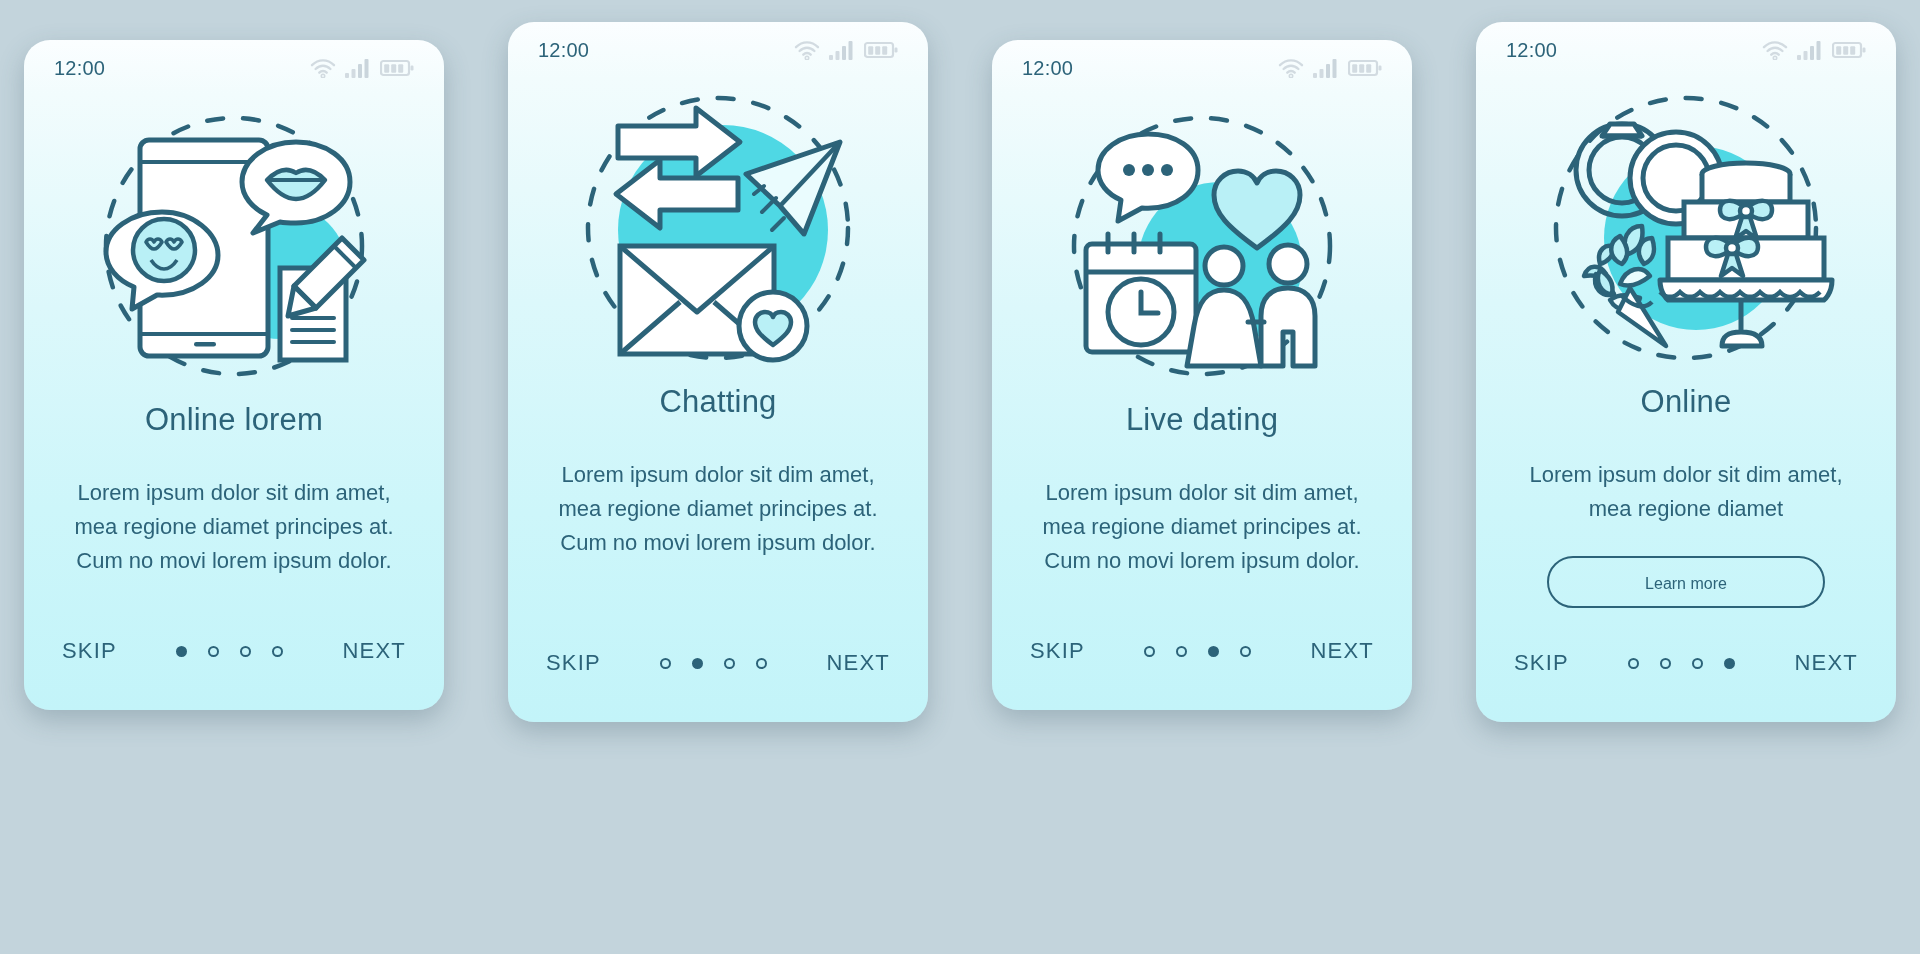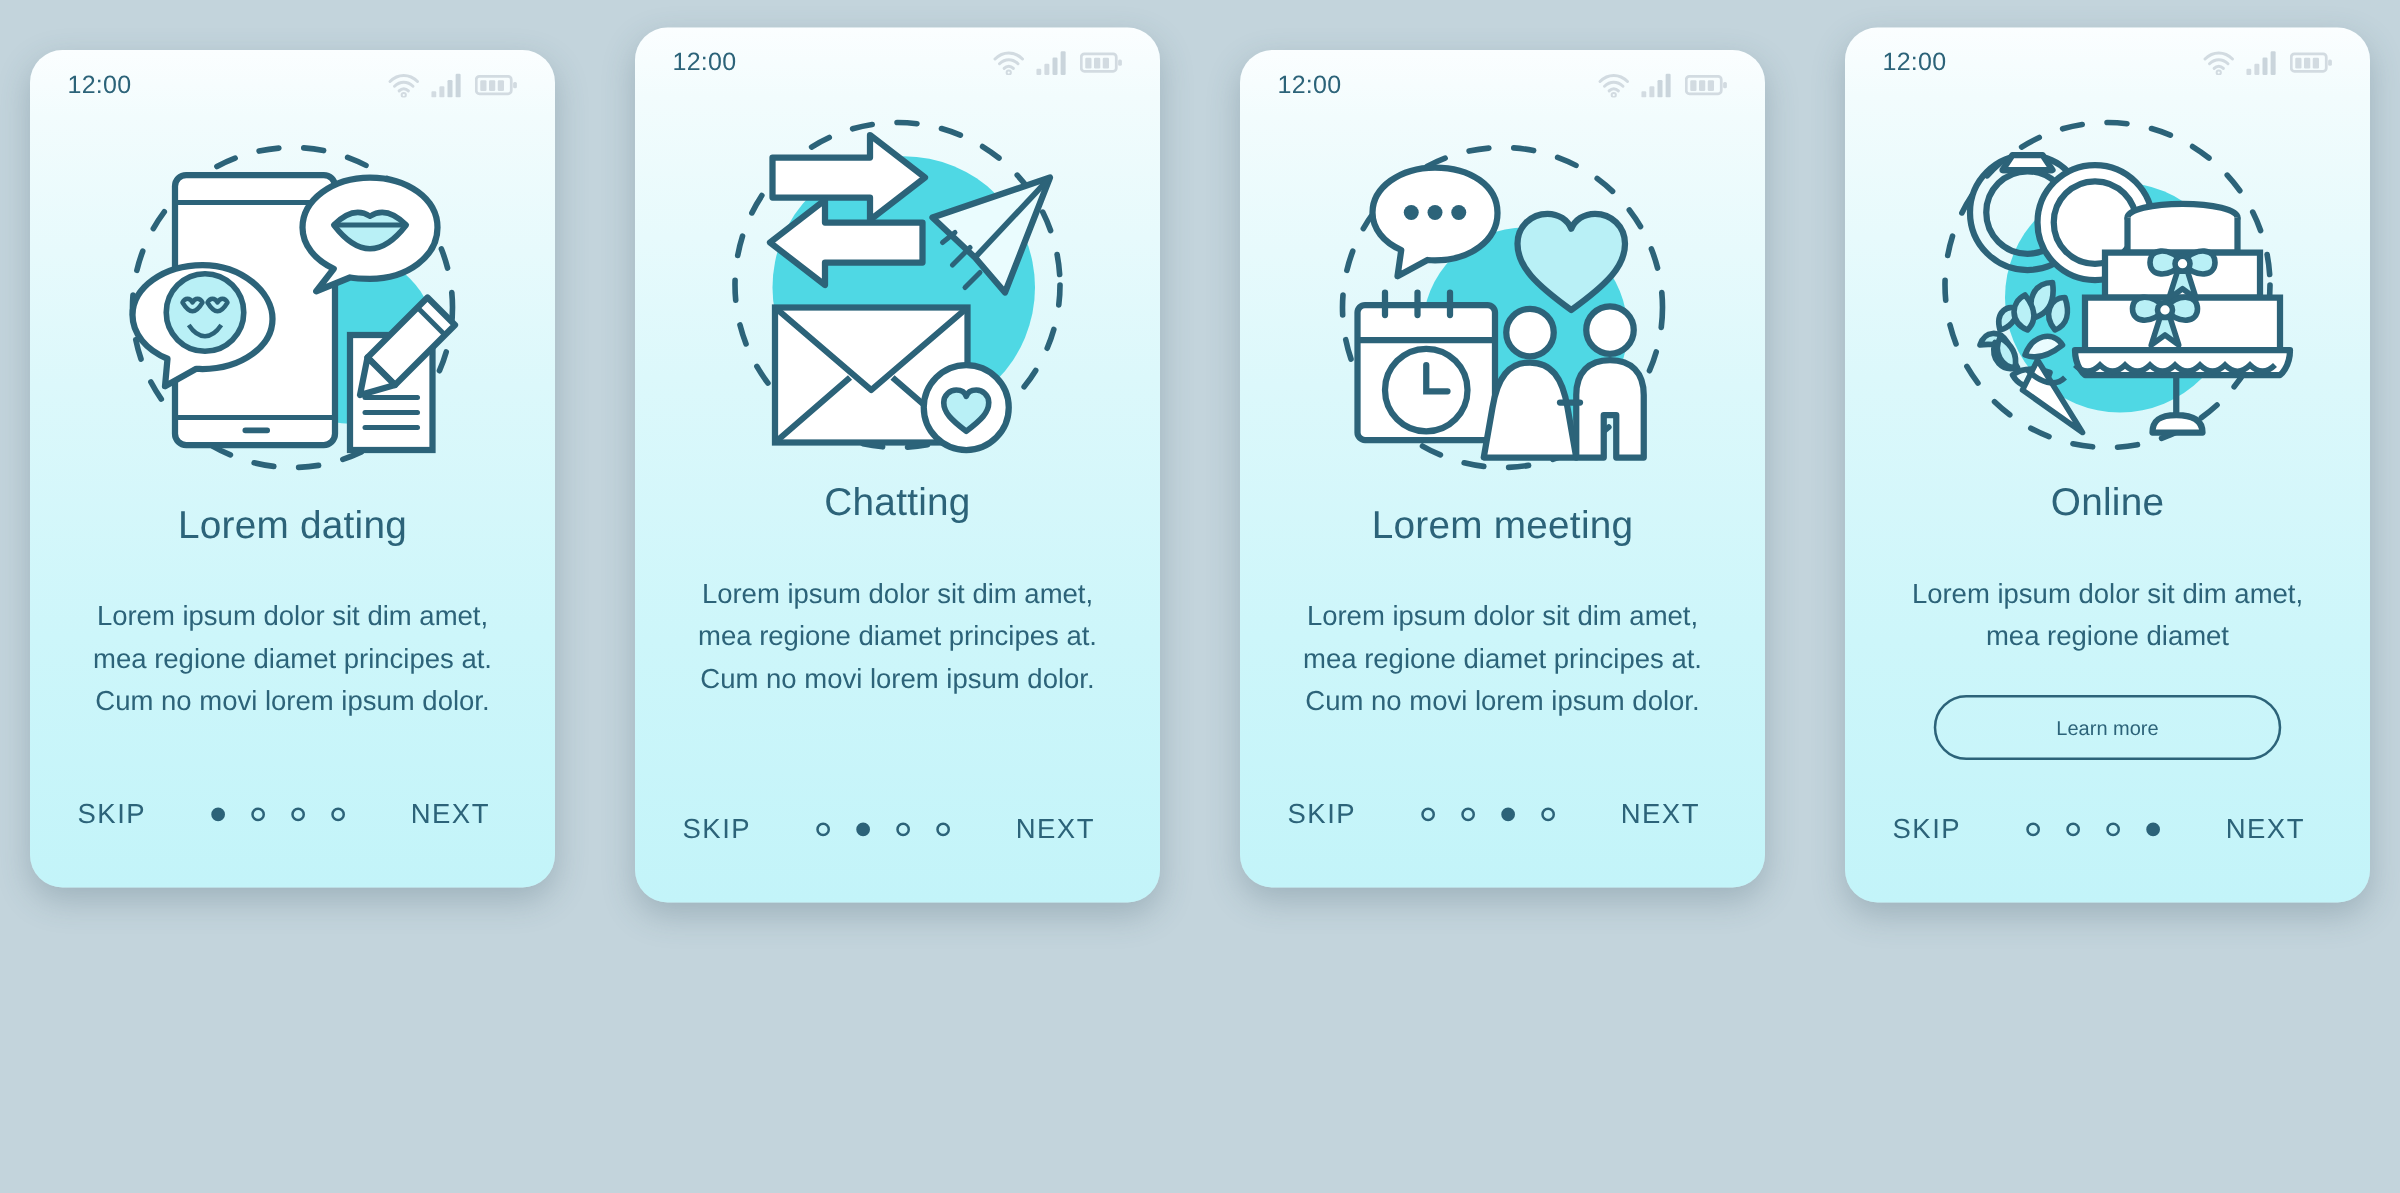--- a/index.html
+++ b/index.html
@@ -90,21 +90,21 @@
     font-size:16px;
     background:transparent;
     font-family:"Liberation Sans",sans-serif;
     cursor:pointer;
     box-sizing:border-box;
   }
 
   
   .nav{
     position:absolute;
-    left:0;right:14px;
+    left:0;right:0;
     bottom:0;
     height:118px;
     display:flex;
     align-items:center;
     justify-content:space-between;
     padding:0 34px;
     box-sizing:border-box;
   }
   .navbtn{
     color:#2c6379;
@@ -190,21 +190,21 @@
         <circle cx="80" cy="154" r="31" fill="#b9f0f6" stroke="#2c6379" stroke-width="4.5"></circle>
         <path d="M66 146c2-5 8-5 10 0 2-5 8-5 10 0-3 6-7 9-10 9s-7-3-10-9z" fill="#2c6379" opacity="0"></path>
         <g fill="none" stroke="#2c6379" stroke-width="3.6" stroke-linejoin="round">
           <path d="M65 146c2-4 6-4 8 0 2-4 6-4 8 0-3 5-6 7-8 7s-5-2-8-7z" transform="translate(-3,0)"></path>
           <path d="M65 146c2-4 6-4 8 0 2-4 6-4 8 0-3 5-6 7-8 7s-5-2-8-7z" transform="translate(17,0)"></path>
           <path d="M67 164c4 6 9 9 13 9s9-3 13-9"></path>
         </g>
       </svg>
     </div>
 
-    <h2 class="title">Lorem dating</h2>
+    <h2 class="title">Online lorem</h2>
     <p class="desc">Lorem ipsum dolor sit dim amet, mea regione diamet principes at. Cum no movi lorem ipsum dolor.</p>
 
     <div class="nav">
       <button class="navbtn">SKIP</button>
       <div class="dots">
         <span class="dot on"></span>
         <span class="dot"></span>
         <span class="dot"></span>
         <span class="dot"></span>
       </div>
@@ -333,21 +333,21 @@
         <g fill="#ffffff" stroke="#2c6379" stroke-width="5" stroke-linejoin="round">
           <circle cx="172" cy="170" r="19"></circle>
           <path d="M172 194c-17 0-26 12-30 36l-7 40h74l-7-40c-4-24-13-36-30-36z"></path>
           <circle cx="236" cy="168" r="19"></circle>
           <path d="M236 192c-17 0-27 10-27 28v50h22v-34h10v34h22v-50c0-18-10-28-27-28z"></path>
           <path d="M196 226h16" stroke-linecap="round"></path>
         </g>
       </svg>
     </div>
 
-    <h2 class="title">Lorem meeting</h2>
+    <h2 class="title">Live dating</h2>
     <p class="desc">Lorem ipsum dolor sit dim amet, mea regione diamet principes at. Cum no movi lorem ipsum dolor.</p>
 
     <div class="nav">
       <button class="navbtn">SKIP</button>
       <div class="dots">
         <span class="dot"></span>
         <span class="dot"></span>
         <span class="dot on"></span>
         <span class="dot"></span>
       </div>

